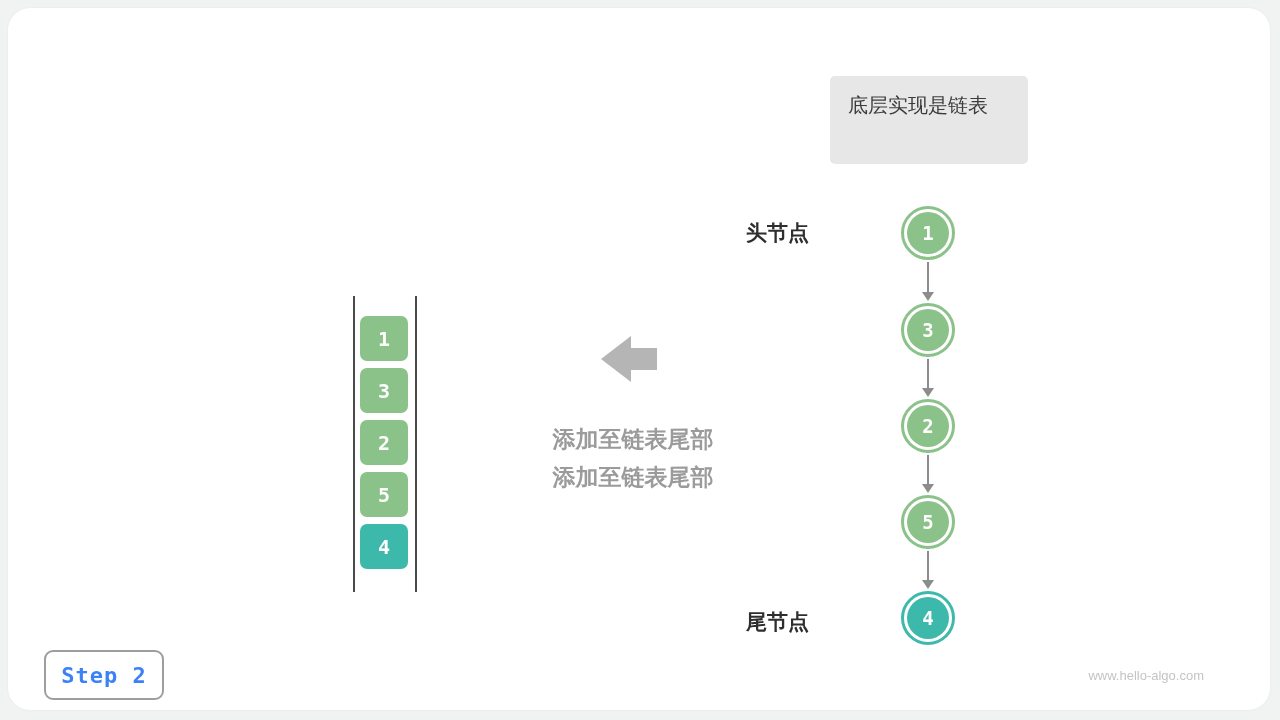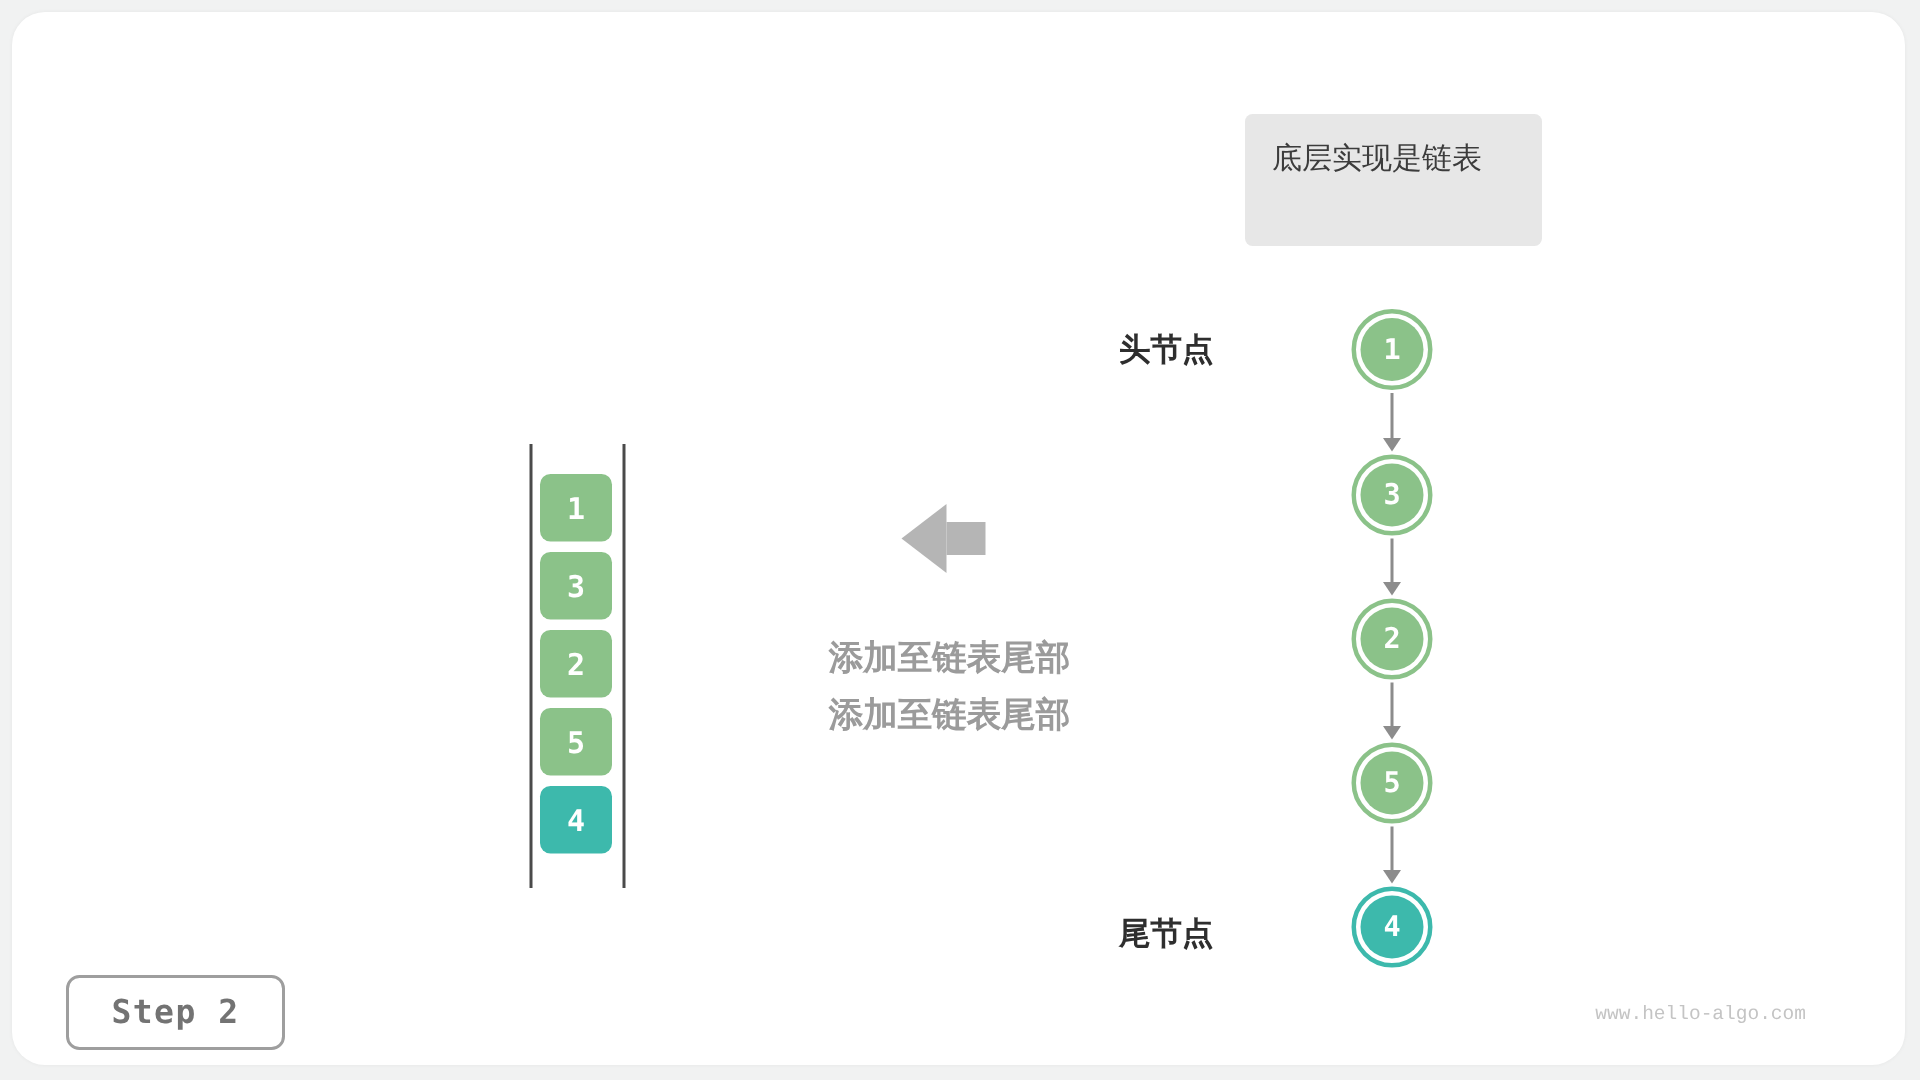--- a/index.html
+++ b/index.html
@@ -76,31 +76,31 @@
     border-top:9px solid var(--arrow-gray);
   }
   .ll-label{
     position:absolute;left:738px;width:122px;text-align:left;
     font-size:21px;font-weight:bold;color:#2e2e2e;line-height:26px;
   }
   .ll-label-head{top:212px;}
   .ll-label-tail{top:601px;}
   
   .step-box{
-    position:absolute;left:36px;top:642px;width:146px;height:50px;
+    position:absolute;left:36px;top:642px;width:120px;height:50px;
     background:#ffffff;border:2px solid #9e9e9e;border-radius:9px;
     box-sizing:border-box;display:flex;align-items:center;justify-content:center;
     font-family:"DejaVu Sans Mono","Liberation Mono",monospace;
-    font-weight:bold;font-size:22px;color:#737373;letter-spacing:1px;
+    font-weight:bold;font-size:22px;color:#3b82f6;letter-spacing:1px;
   }
   
   .watermark{
     position:absolute;right:66px;bottom:27px;
     color:#c4c4c4;font-size:13px;
-    font-family:Liberation Mono, monospace;
+    font-family:Liberation Sans, sans-serif;
   }
 </style>
 </head>
 <body>
 
 <div class="card">
 
   <div class="callout callout-top">
     <div>底层实现是链表</div>
   </div>

